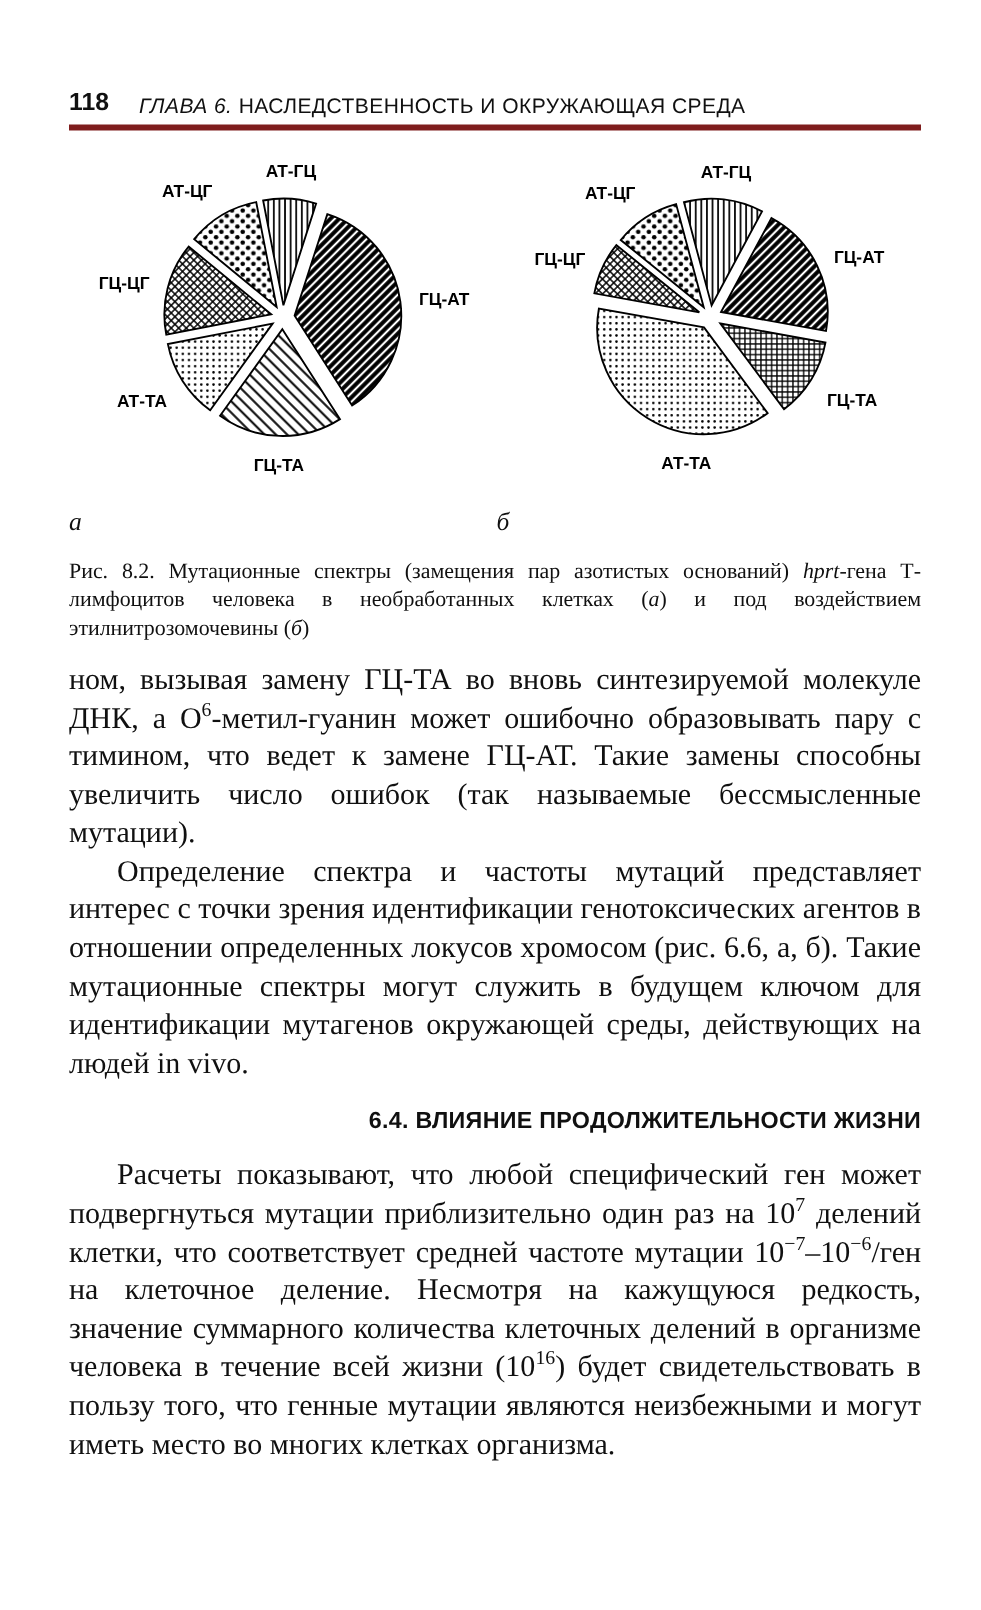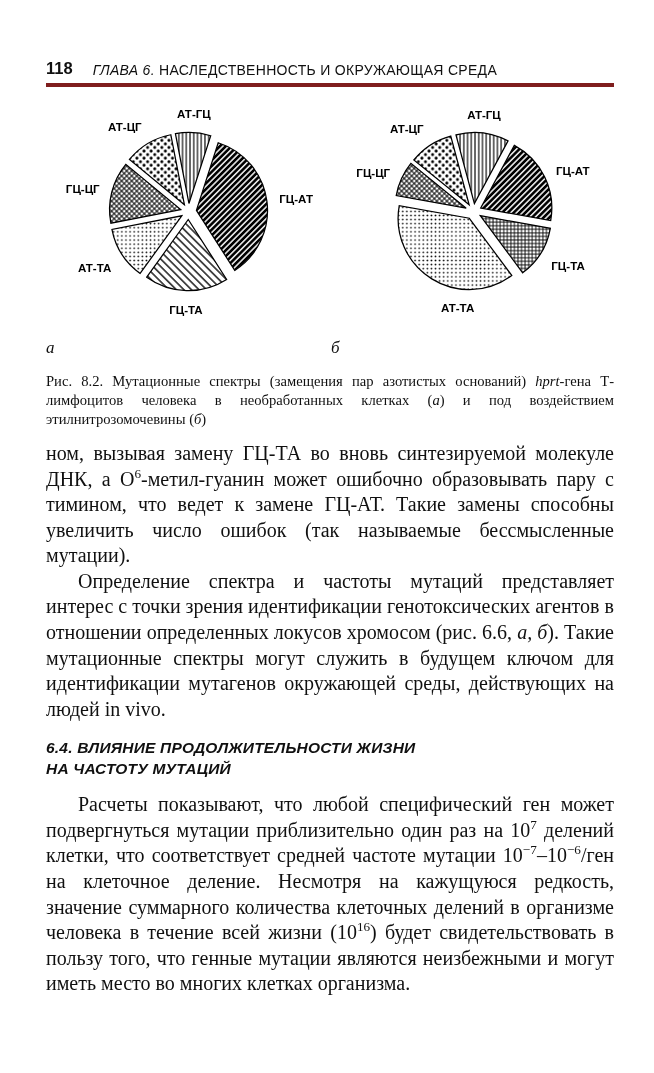--- a/index.html
+++ b/index.html
@@ -40,31 +40,30 @@
     text-align: justify;
   }
   .caption .it { font-style: italic; }
 
   .body-text p {
     margin: 0;
     font-size: 20px; line-height: 1.28;
     text-align: justify;
   }
   .body-text p.indent { text-indent: 1.6em; }
-  .body-text .it { font-style: italic; }
+  .body-text .it { }
   sup { font-size: 0.66em; line-height: 0; }
 
   h2.section-heading {
     margin: 16px 0 12px 0;
-    text-align: left;
+    text-align: right;
     font-family: "Liberation Sans", sans-serif;
     font-size: 15.5px; font-weight: 700;
     line-height: 1.35;
     letter-spacing: 0.2px;
-    font-style: italic;
   }
   .defs-holder { position: absolute; width: 0; height: 0; }
 </style>
 </head>
 <body>
 
 <svg class="defs-holder" aria-hidden="true">
   <defs>
     <pattern id="pat-vlines" patternUnits="userSpaceOnUse" width="4.2" height="4.2">
       <rect width="4.2" height="4.2" fill="#fff"></rect>
@@ -147,19 +146,19 @@
 
     <p class="caption"><span>Рис. 8.2. Мутационные спектры (замещения пар азотистых оснований) </span><span class="it">hprt</span><span>-гена Т-лимфоцитов человека в необработанных клетках (</span><span class="it">а</span><span>) и под воздействием этилнитрозомочевины (</span><span class="it">б</span><span>)</span></p>
   </div>
 
   <div class="body-text">
 
     <p><span>ном, вызывая замену ГЦ-ТА во вновь синтезируемой молекуле ДНК, а О</span><sup>6</sup><span>-метил-гуанин может ошибочно образовывать пару с тимином, что ведет к замене ГЦ-АТ. Такие замены способны увеличить число ошибок (так называемые бессмысленные мутации).</span></p>
 
     <p class="indent"><span>Определение спектра и частоты мутаций представляет интерес с точки зрения идентификации генотоксических агентов в отношении определенных локусов хромосом (рис. 6.6, </span><span class="it">а, б</span><span>). Такие мутационные спектры могут служить в будущем ключом для идентификации мутагенов окружающей среды, действующих на людей in vivo.</span></p>
 
-    <h2 class="section-heading"><span>6.4. ВЛИЯНИЕ ПРОДОЛЖИТЕЛЬНОСТИ ЖИЗНИ</span><br><span>НА ЧАСТОТУ МУТАЦИЙ</span></h2>
+    <h2 class="section-heading"><span>6.4. ВЛИЯНИЕ ПРОДОЛЖИТЕЛЬНОСТИ ЖИЗНИ</span><br></h2>
 
     <p class="indent"><span>Расчеты показывают, что любой специфический ген может подвергнуться мутации приблизительно один раз на 10</span><sup>7</sup><span> делений клетки, что соответствует средней частоте мутации 10</span><sup>−7</sup><span>–10</span><sup>−6</sup><span>/ген на клеточное деление. Несмотря на кажущуюся редкость, значение суммарного количества клеточных делений в организме человека в течение всей жизни (10</span><sup>16</sup><span>) будет свидетельствовать в пользу того, что генные мутации являются неизбежными и могут иметь место во многих клетках организма.</span></p>
 
 
   </div>
 </div>
 
 </body></html>

